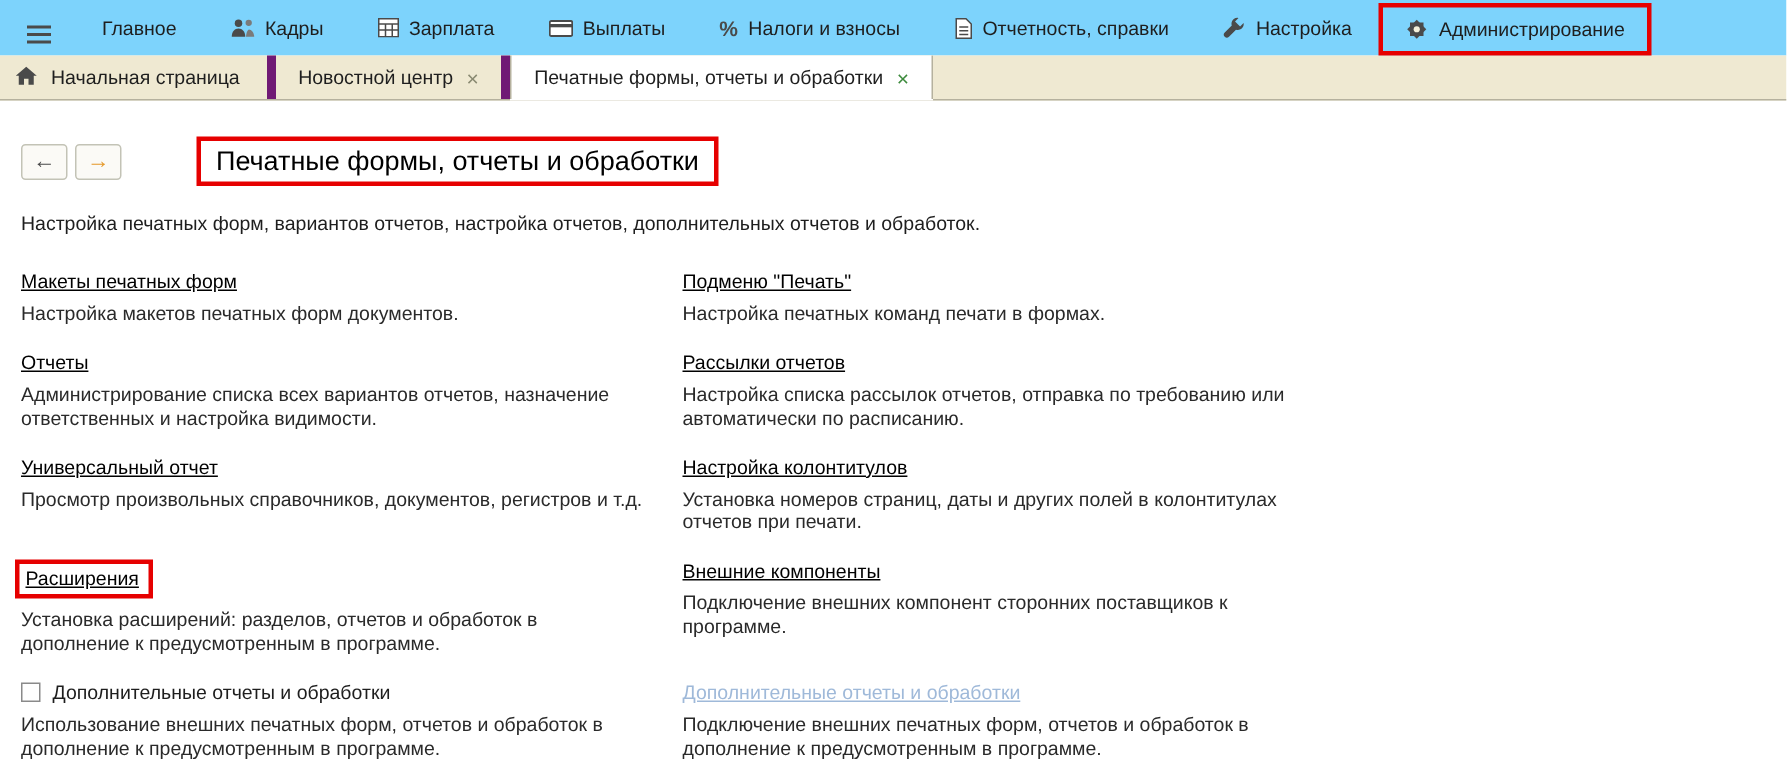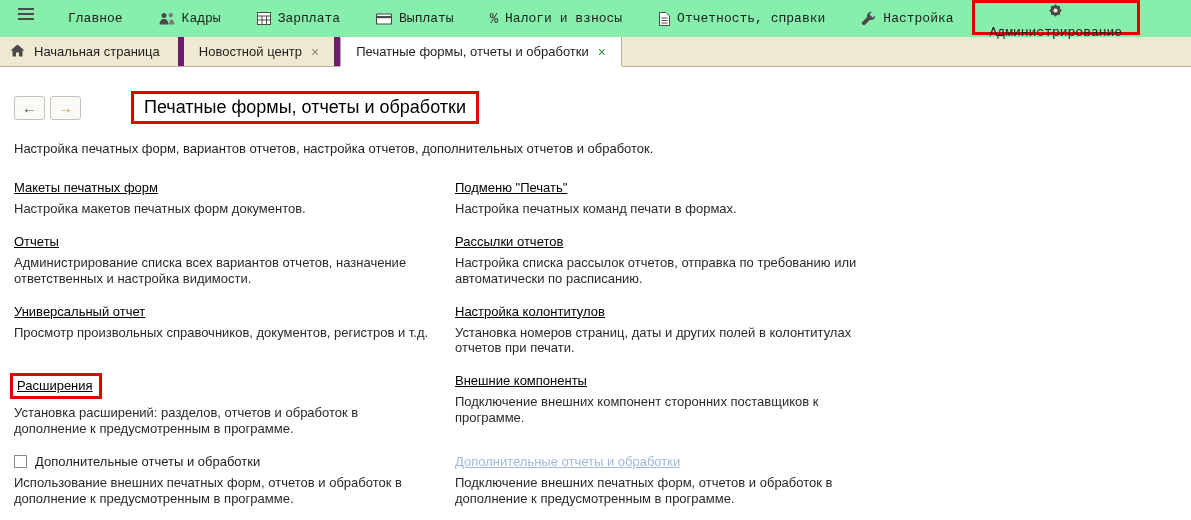--- a/index.html
+++ b/index.html
@@ -9,25 +9,24 @@
     font-size: 13px;
     color: #1e1e1e;
     background: #ffffff;
     overflow: hidden;
   }
   a { cursor: pointer; }
 
   
   .menu-bar {
     height: 37px;
-    background: #86efac;
+    background: #7dd3fc;
     display: flex;
-    align-items: flex-start;
+    align-items: flex-end;
     padding: 0 8px;
-    font-family: Liberation Mono, monospace;
   }
   .hamburger {
     width: 28px; height: 28px;
     display: flex; flex-direction: column; justify-content: center; gap: 3px;
     align-items: center;
     margin: 0 10px 0 4px;
     cursor: pointer;
   }
   .hamburger .bar { width: 16px; height: 2px; background: #4a4a4a; }
   .menu-item {
@@ -36,21 +35,20 @@
     height: 37px;
     cursor: pointer;
     white-space: nowrap;
   }
   .menu-item .micon { display:flex; align-items:center; }
   .percent-glyph { font-weight: bold; font-size: 14px; color: #4a4a4a; }
   .menu-item.hl-red {
     border: 3px solid #e60000;
     height: 35px;
     padding: 0 15px;
-    flex-direction: column;
   }
 
   
   .tab-bar {
     height: 30px;
     background: #efe9d2;
     display: flex;
     align-items: stretch;
     border-bottom: 1px solid #b5b19e;
   }

